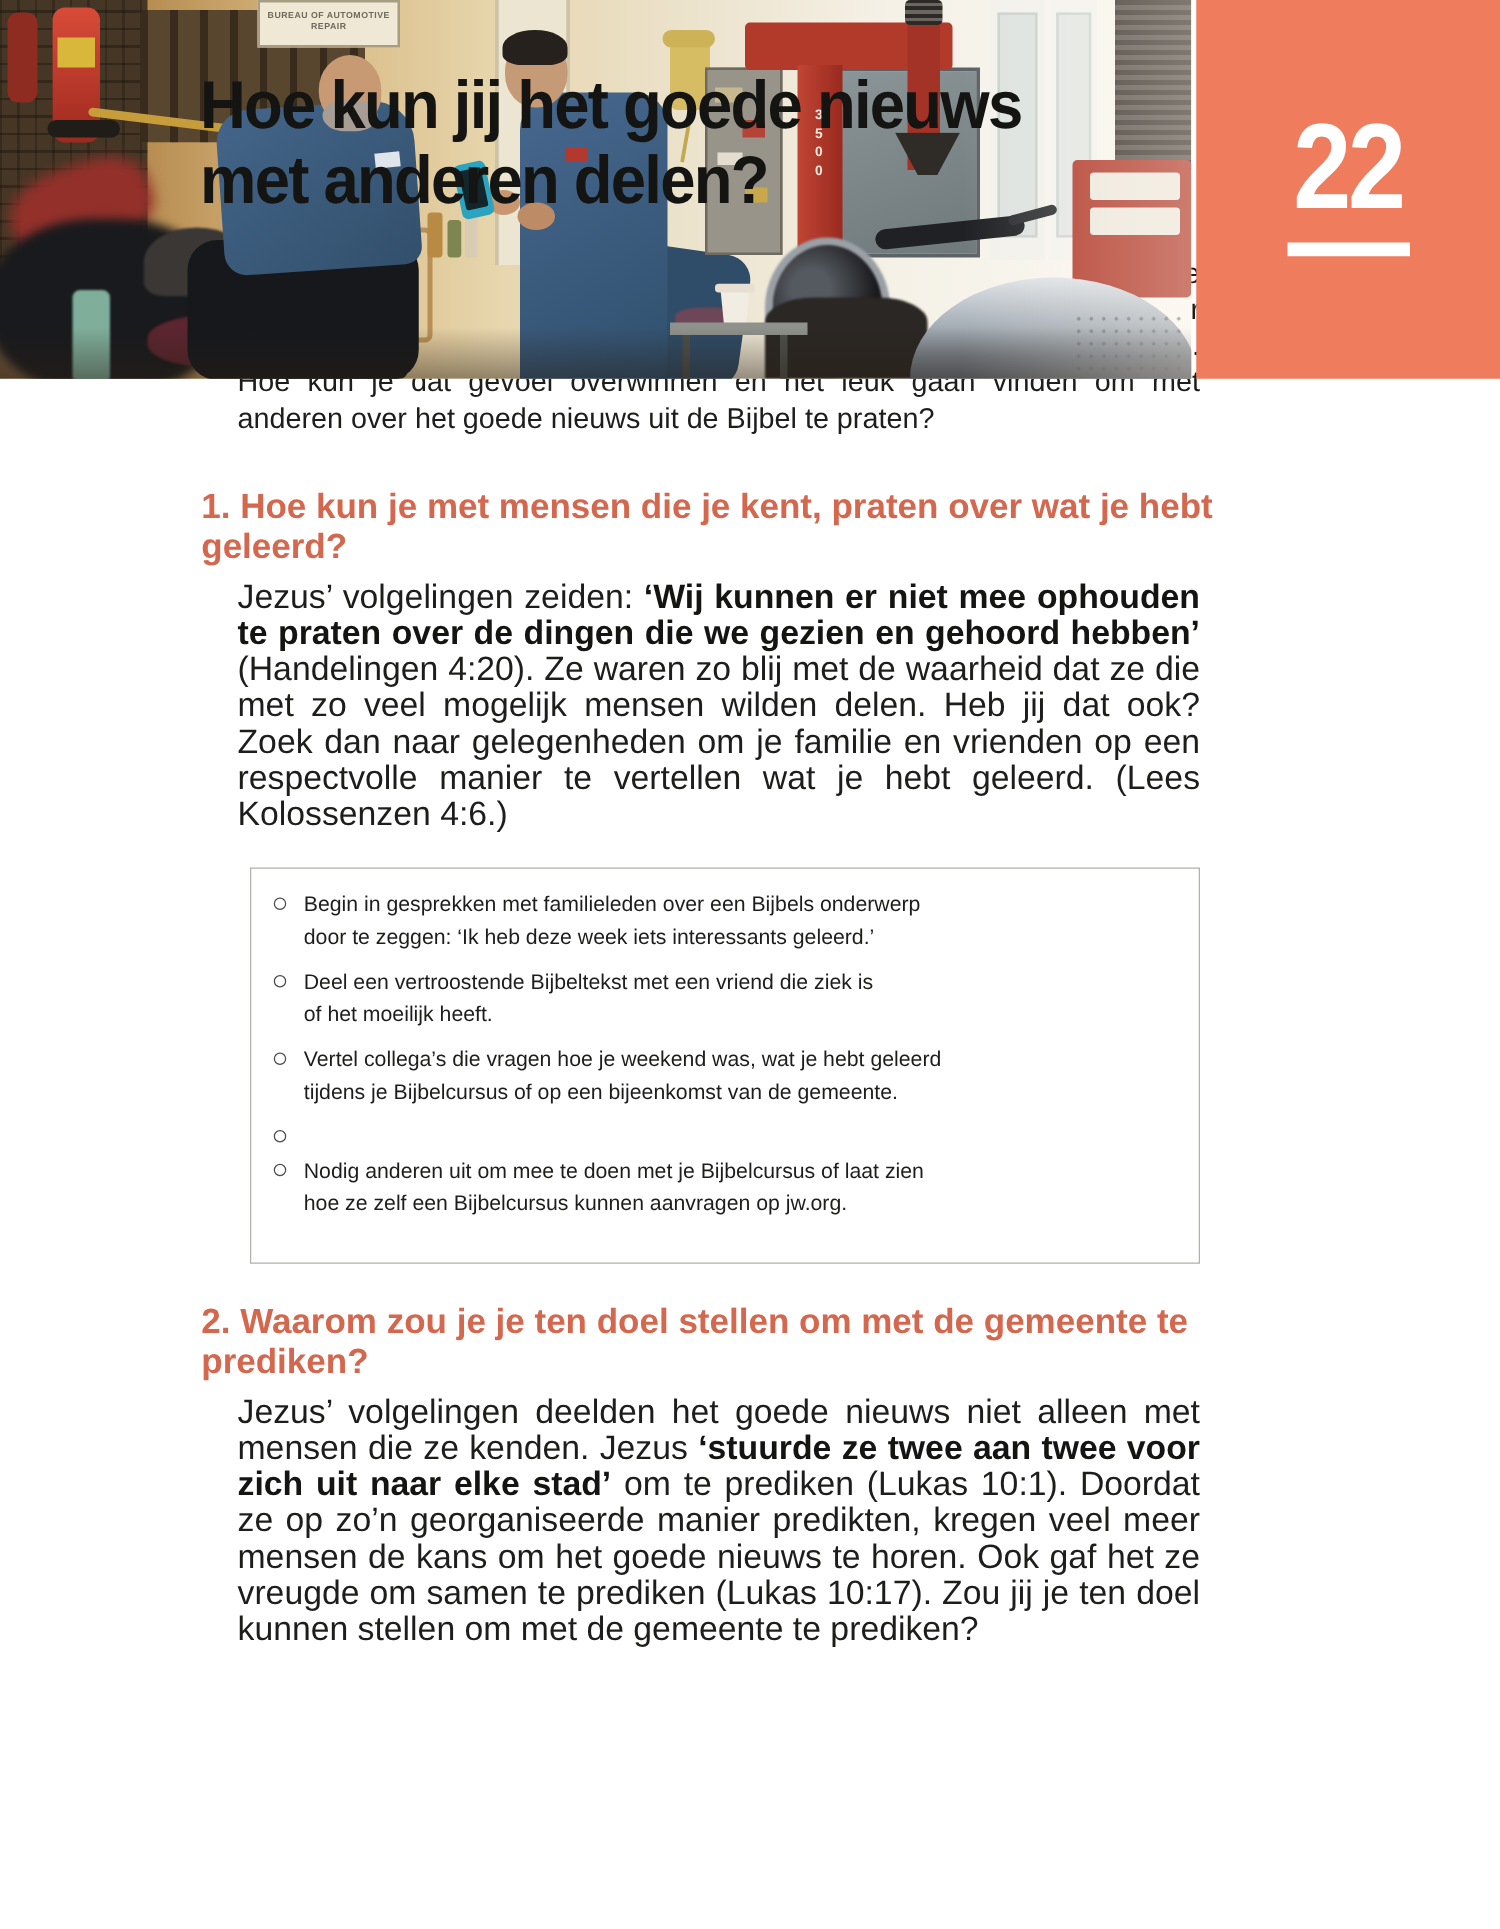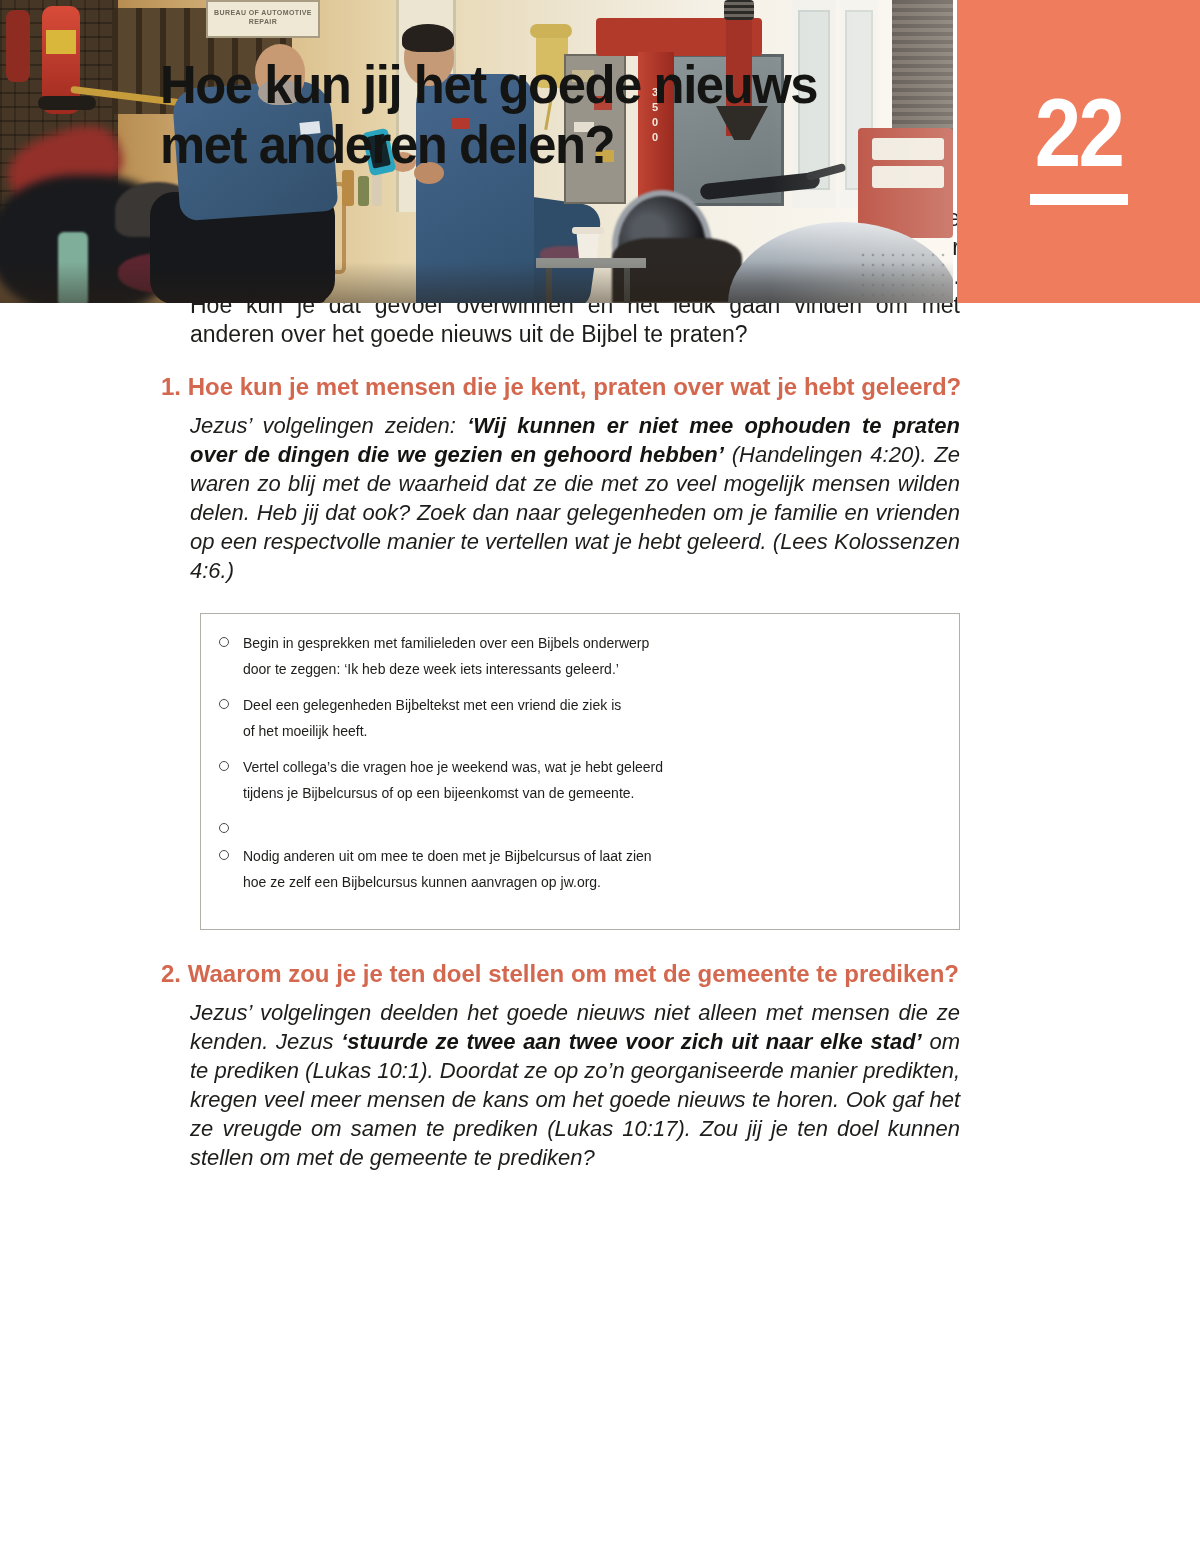--- a/index.html
+++ b/index.html
@@ -16,29 +16,29 @@
 
   
   .badge { position:absolute; left:957px; top:0; width:243px; height:303px; background:#ee7c5d; text-align:center; }
   .badge-number { margin-top:84px; color:#ffffff; font-size:97px; font-weight:bold; line-height:1; letter-spacing:-3px; transform:scaleX(.86); }
   .badge-bar { width:98px; height:11px; background:#ffffff; margin:13px auto 0; }
 
   
   .title { margin:54px 220px 0 160px; font-size:54px; line-height:60px; font-weight:bold; color:#141412;
            letter-spacing:-1.5px; white-space:pre-line; transform:scaleX(.94); transform-origin:left top; }
   .intro { margin:30px 240px 0 190px; font-size:23px; line-height:29px; text-align:justify; }
-  .q-head { margin:24px 200px 0 161px; font-size:24px; font-weight:bold; color:#d4684f; }
-  .q-para { margin:10px 240px 0 190px; font-size:22px; line-height:29px; text-align:justify;font-style:italic; }
+  .q-head { margin:40px 200px 0 161px; font-size:28px; font-weight:bold; color:#d4684f; }
+  .q-para { margin:10px 240px 0 190px; font-size:27px; line-height:29px; text-align:justify; }
   .q-para b, .q-para strong { font-weight:bold; color:#141412; }
 
   
   .box { margin:28px 240px 0 200px; border:1.5px solid #b3b0a9; padding:16px 22px 16px 18px; background:#fff; }
   .box-title { font-size:23px; font-weight:bold; color:#141412; margin-bottom:12px; }
   .box ul { list-style:none; }
-  .box li { display:flex; gap:14px; margin-bottom:10px; font-size:14px; line-height:26px; color:#1d1d1b; }
+  .box li { display:flex; gap:14px; margin-bottom:10px; font-size:17px; line-height:26px; color:#1d1d1b; }
   .box li:last-child { margin-bottom:18px; }
   .ring { flex:0 0 auto; width:10px; height:10px; border:1.5px solid #4a4a4a; border-radius:50%; margin-top:7px; }
   .tip-text { white-space:pre-line; }
 
   .q2-head { margin-top:30px; }
 </style>
 </head>
 <body>
 
 <div class="page">
@@ -140,21 +140,21 @@
 
   <div class="box">
     <ul>
       <li>
           <span class="ring"></span>
           <span class="tip-text">Begin in gesprekken met familieleden over een Bijbels onderwerp
 door te zeggen: ‘Ik heb deze week iets interessants geleerd.’</span>
         </li>
       <li>
           <span class="ring"></span>
-          <span class="tip-text">Deel een gelegenheden Bijbeltekst met een vriend die ziek is
+          <span class="tip-text">Deel een vertroostende Bijbeltekst met een vriend die ziek is
 of het moeilijk heeft.</span>
         </li>
       <li>
           <span class="ring"></span>
           <span class="tip-text">Vertel collega’s die vragen hoe je weekend was, wat je hebt geleerd
 tijdens je Bijbelcursus of op een bijeenkomst van de gemeente.</span>
         </li>
       <li>
           <span class="ring"></span>
         </li>

